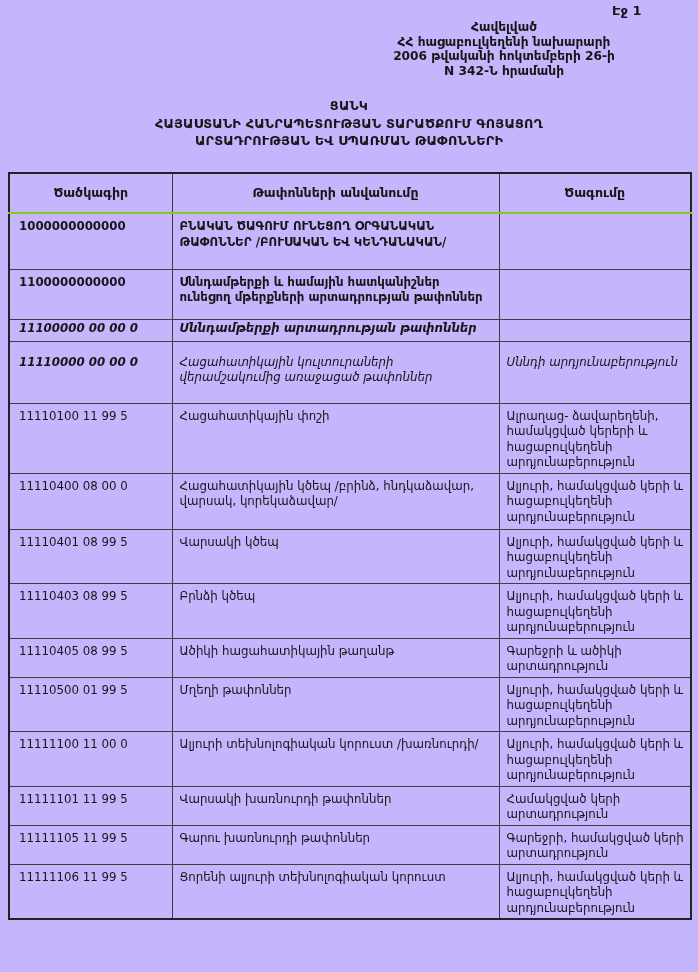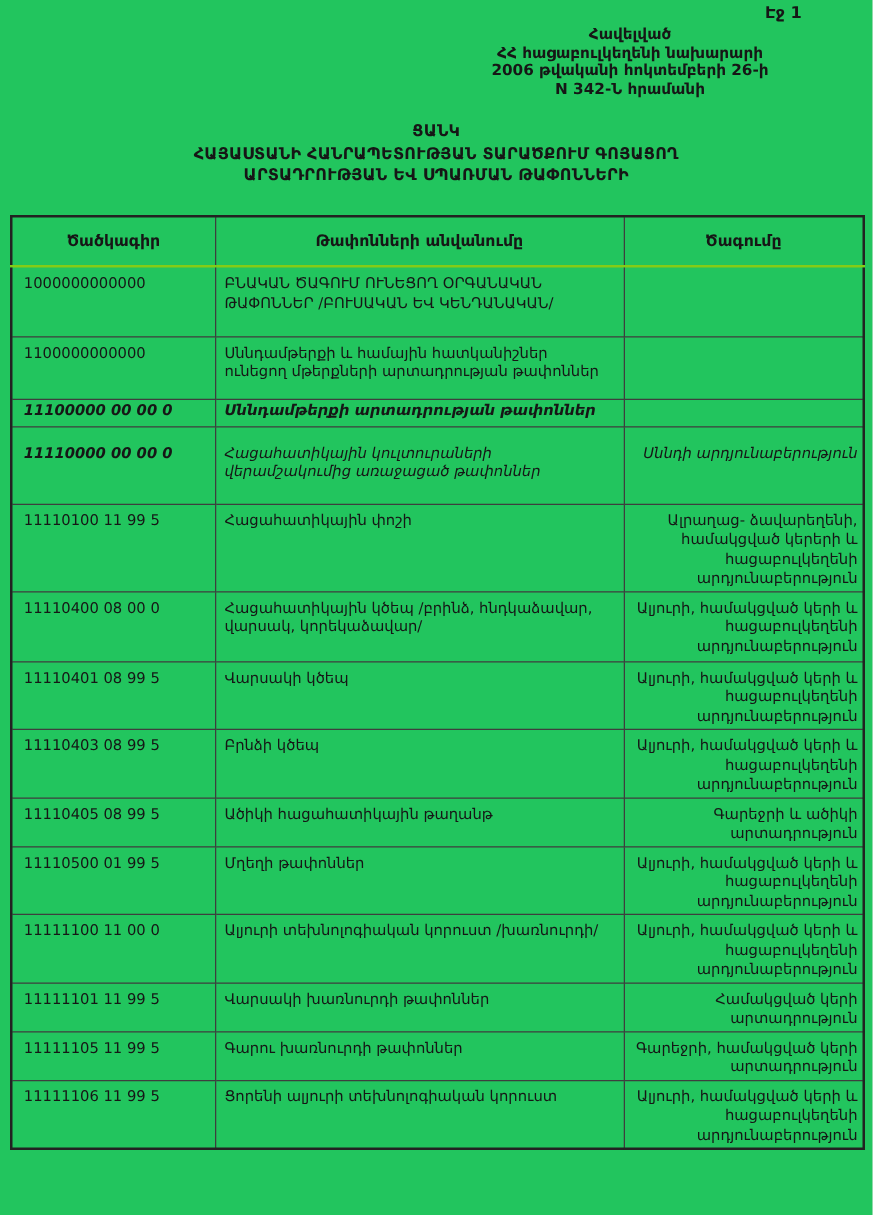--- a/index.html
+++ b/index.html
@@ -2,21 +2,21 @@
 <html lang="hy"><head>
 <meta charset="utf-8">
 <style>
   * { margin: 0; padding: 0; box-sizing: border-box; }
   html, body { background: #e8e8e8; }
   .page {
     position: relative;
     width: 698px;
     height: 972px;
     margin: 0 auto;
-    background: #22c55e;
+    background: #c4b5fd;
     overflow: hidden;
     font-family: "DejaVu Sans", sans-serif;
     color: #161616;
   }
   .pageno {
     position: absolute;
     top: 3px;
     left: 612px;
     font-size: 13px;
     font-weight: bold;
@@ -65,25 +65,25 @@
   table.waste th {
     height: 40px;
     vertical-align: middle;
     text-align: center;
     font-size: 12.6px;
     font-weight: bold;
     border-bottom: 2px solid #84cc16;
   }
   td.code   { padding: 5px 4px 2px 9px; }
   td.name   { padding: 5px 8px 2px 7px; }
-  td.origin { padding: 5px 4px 2px 7px; text-align: right; }
+  td.origin { padding: 5px 4px 2px 7px; }
   tr.h56 { height: 56px; } tr.h50 { height: 50px; } tr.h22 { height: 22px; }
   tr.h62 { height: 62px; } tr.h70 { height: 70px; } tr.h32 { height: 32px; }
   tr.h54 { height: 54px; } tr.h48 { height: 48px; } tr.h34 { height: 34px; }
-  tr.bold td { font-weight: normal; margin-top: 40px; }
+  tr.bold td { font-weight: bold; margin-top: 40px; }
   tr.bolditalic td { font-weight: bold; font-style: italic; }
   tr.italic td { font-style: italic; }
   tr.italic td.code { font-weight: bold; margin-top: 46px; }
   tr.compact td { padding-top: 1px; padding-bottom: 1px; }
   tr.padtop td { padding-top: 13px; }
 </style>
 </head>
 <body>
 
 <div class="page">

